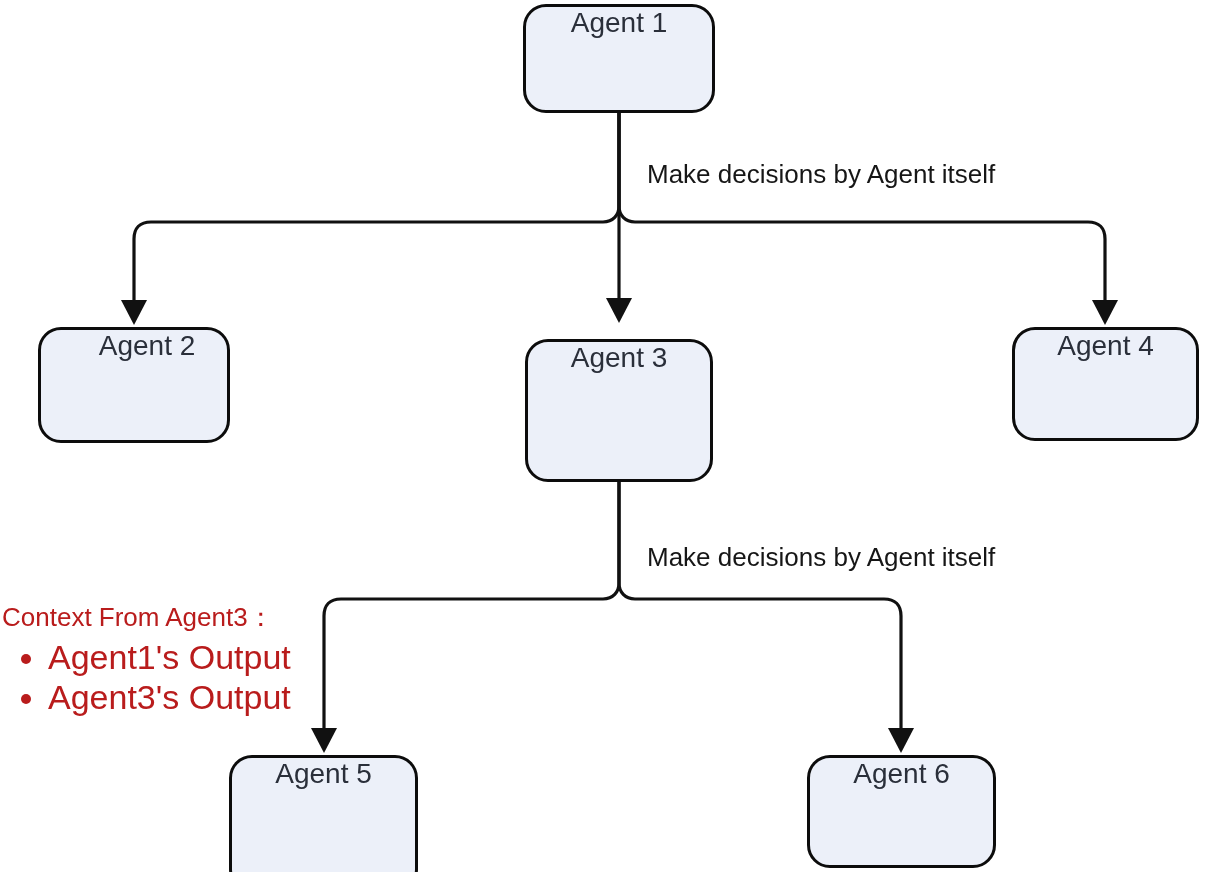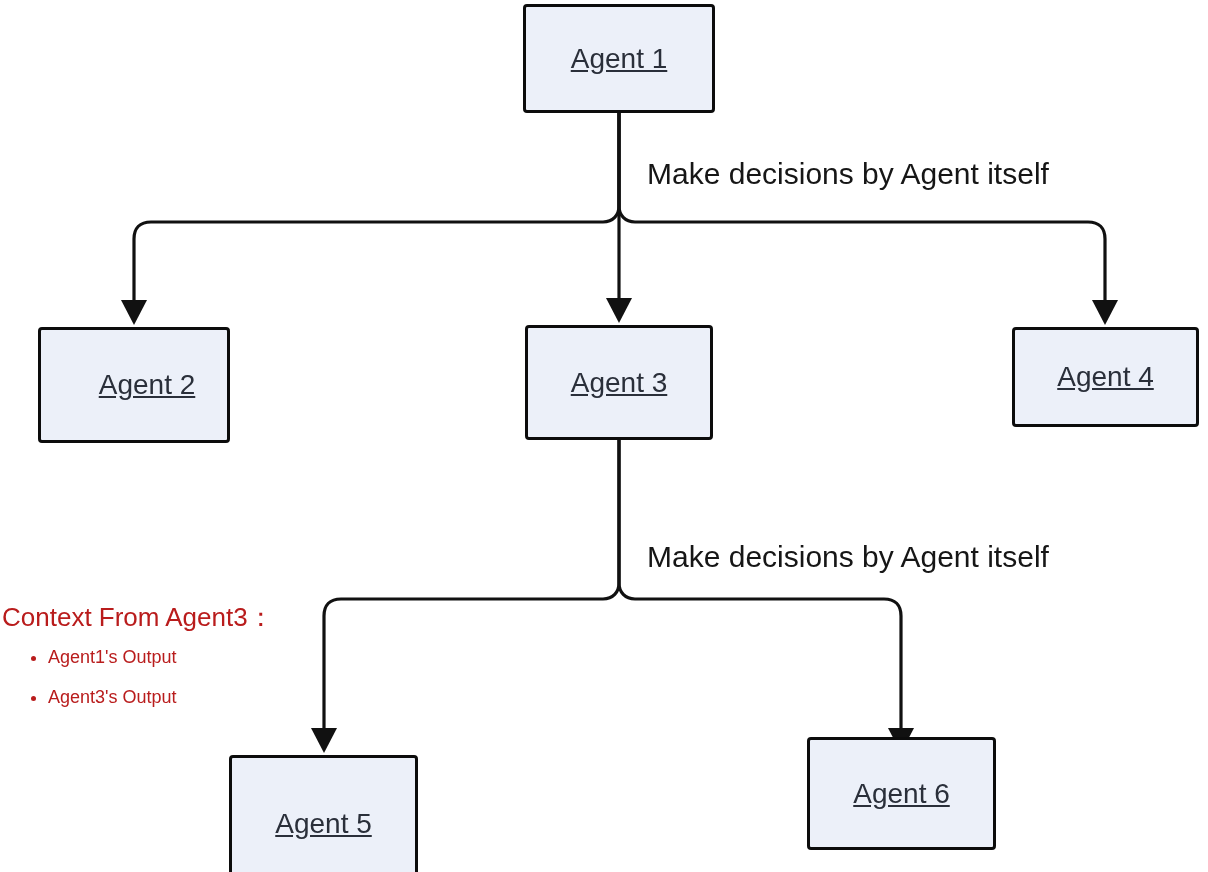--- a/index.html
+++ b/index.html
@@ -22,42 +22,41 @@
     stroke-width: 3.2px;
     stroke-linecap: butt;
   }
   .edges-layer polygon {
     fill: #111111;
     stroke: none;
   }
   .node {
     position: absolute;
     display: flex;
-    align-items: center;
+    align-items: flex-start;
     justify-content: center;
     background: #ECF0F9;
     border: 3.5px solid #0c0c0c;
-    border-radius: 4px;
+    border-radius: 23px;
     box-sizing: border-box;
     font-size: 28px;
     color: #2a2f3a;
     white-space: nowrap;
-    text-decoration: underline;
   }
   .node-agent1 { left: 523px; top: 4px;   width: 192px; height: 109px; }
   .node-agent2 { left: 38px;  top: 327px; width: 192px; height: 116px; padding-left: 26px; }
-  .node-agent3 { left: 525px; top: 325px; width: 188px; height: 115px; }
-  .node-agent4 { left: 1012px;top: 327px; width: 187px; height: 100px; }
+  .node-agent3 { left: 525px; top: 339px; width: 188px; height: 143px; }
+  .node-agent4 { left: 1012px;top: 327px; width: 187px; height: 114px; }
   .node-agent5 { left: 229px; top: 755px; width: 189px; height: 137px; }
-  .node-agent6 { left: 807px; top: 737px; width: 189px; height: 113px; }
+  .node-agent6 { left: 807px; top: 755px; width: 189px; height: 113px; }
   .edge-label {
     position: absolute;
     left: 647px;
     white-space: nowrap;
-    font-size: 30px;
+    font-size: 26px;
     line-height: 42px;
     color: #161616;
   }
   .edge-label-1 { top: 153px; }
   .edge-label-2 { top: 536px; }
   .context-note {
     position: absolute;
     left: 2px;
     top: 599px;
     color: #b91c1c;
@@ -65,21 +64,21 @@
   .context-note-title {
     font-size: 26px;
     line-height: 36px;
     white-space: nowrap;
   }
   .context-note ul {
     margin: 2px 0 0 0;
     padding-left: 46px;
   }
   .context-note li {
-    font-size: 18px;
+    font-size: 34px;
     line-height: 40px;
     white-space: nowrap;
   }
 </style>
 </head>
 <body>
 
 <div class="canvas">
 
   <svg class="edges-layer" viewBox="0 0 1208 872" xmlns="http://www.w3.org/2000/svg">

